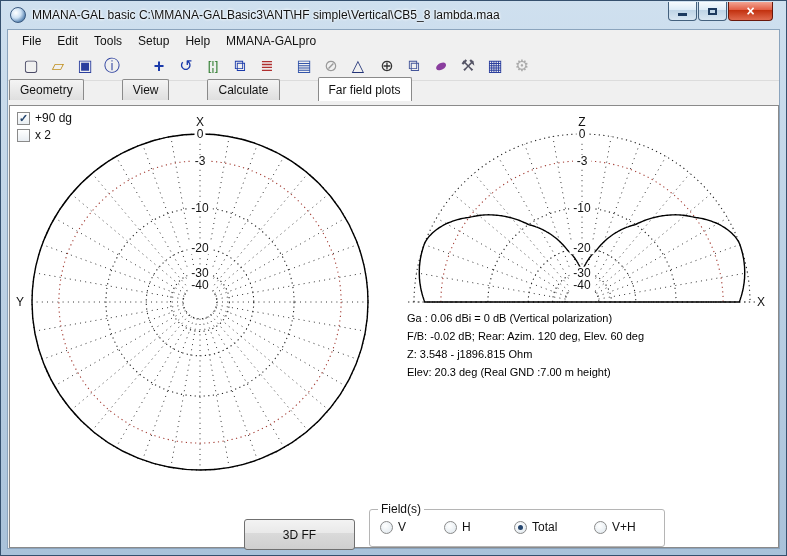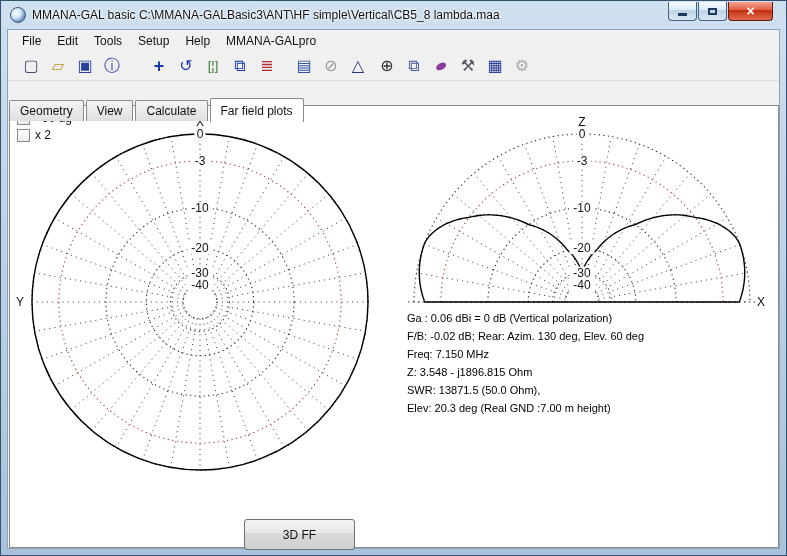--- a/index.html
+++ b/index.html
@@ -29,21 +29,21 @@
      align-items:center;padding-left:6px;font-size:12px;color:#111;}
   .menuitem{padding:2px 8px;cursor:default;}
   .toolbar{position:absolute;left:0;top:21px;right:0;height:30px;display:flex;
      align-items:center;border-bottom:1px solid #dcdcdc;}
   .tbicon{width:24px;height:24px;margin-left:3px;display:flex;align-items:center;
      justify-content:center;font-size:16px;line-height:24px;cursor:default;}
   .tbicon:first-child{margin-left:11px;}
   .gap-lg{margin-left:23px;}  .gap-md{margin-left:13px;}  .gap-sm{margin-left:5px;}
   .tbicon.ellipse span{display:inline-block;transform:rotate(-28deg) scaleX(1.55) scaleY(0.95);}
   
-  .tabstrip{position:absolute;left:1px;top:67px;display:flex;align-items:flex-end;z-index:3;}
+  .tabstrip{position:absolute;left:1px;top:46px;display:flex;align-items:flex-end;z-index:3;gap:36px;}
   .tab{height:21px;padding:3px 10px 0 10px;font-size:12px;color:#111;margin-right:2px;
      border:1px solid #8a8a8a;border-bottom:none;border-radius:2px 2px 0 0;
      background:linear-gradient(#f4f4f4,#dfdfdf);}
   .tab.active{height:24px;padding-top:5px;background:#ffffff;position:relative;top:1px;}
   .tabpage{position:absolute;left:1px;top:75px;width:770px;height:443px;background:#fff;
      border:1px solid #8a8a8a;z-index:2;}
   
   .cbrow{position:absolute;left:7px;display:flex;align-items:center;font-size:12px;color:#111;}
   .cbbox{width:13px;height:13px;border:1px solid #8a8a8a;background:linear-gradient(#fff,#e9eef2);
      margin-right:5px;display:flex;align-items:center;justify-content:center;
@@ -238,26 +238,45 @@
           <rect x="166.5" y="153.6" width="25" height="12" fill="#fff"></rect>
           <text x="179" y="163.6" text-anchor="middle" font-size="12" fill="#111">-30</text>
           <rect x="166.5" y="166.2" width="25" height="12" fill="#fff"></rect>
           <text x="179" y="176.2" text-anchor="middle" font-size="12" fill="#111">-40</text>
           <text x="179" y="13" text-anchor="middle" font-size="12" fill="#111">Z</text>
           <text x="358" y="193" text-anchor="middle" font-size="12" fill="#111">X</text>
         </svg>
 
       <div class="results">
         <div>Ga : 0.06 dBi = 0 dB  (Vertical polarization)</div>
-        <div>F/B: -0.02 dB; Rear: Azim. 130 deg,  Elev. 60 deg</div>
-        <div>Freq: 7.150 MHz</div>
+        <div>F/B: -0.02 dB; Rear: Azim. 120 deg,  Elev. 60 deg</div>
         <div>Z: 3.548 - j1896.815 Ohm</div>
-        <div>SWR: 13871.5 (50.0 Ohm),</div>
         <div>Elev: 20.3 deg (Real GND  :7.00 m height)</div>
       </div>
 
       <div class="btn" style="left:234px;top:413px;width:111px;height:31px">3D FF</div>
 
+      <div class="fields">
+        <span class="legend">Field(s)</span>
+        <div class="radios">
+          <label class="radio" style="width:64px">
+            <span class="rb"></span>
+            <span>V</span>
+          </label>
+          <label class="radio" style="width:70px">
+            <span class="rb"></span>
+            <span>H</span>
+          </label>
+          <label class="radio" style="width:80px">
+            <span class="rb sel"></span>
+            <span>Total</span>
+          </label>
+          <label class="radio">
+            <span class="rb"></span>
+            <span>V+H</span>
+          </label>
+        </div>
+      </div>
 
 
     </div>
   </div>
 </div>
 
 </body></html>

